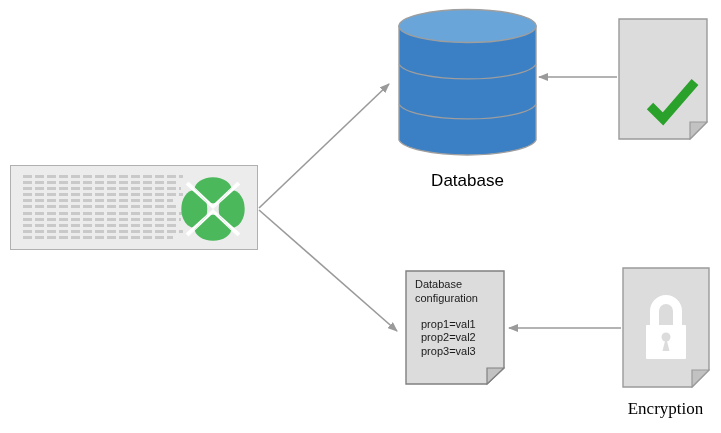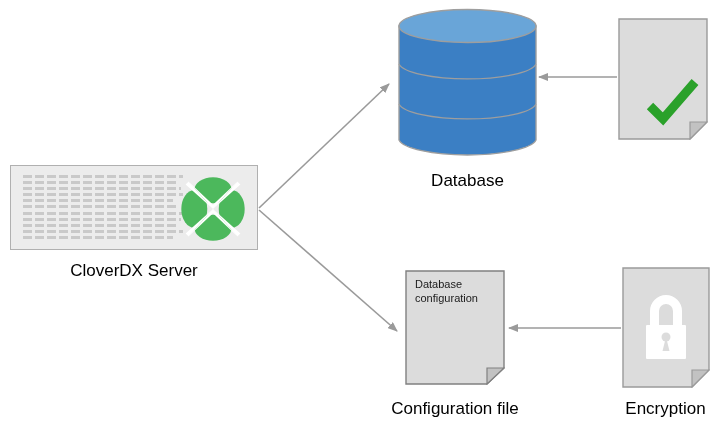--- a/index.html
+++ b/index.html
@@ -130,20 +130,21 @@
     position: absolute;
     left: 622px;
     top: 267px;
     width: 88px;
     height: 121px;
   }
   #encryption-label {
     left: 610px;
     top: 400px;
     width: 111px;
+    font-family: Liberation Serif, serif;
   }
 
   
   #connectors {
     position: absolute;
     left: 0;
     top: 0;
     width: 721px;
     height: 433px;
     pointer-events: none;
@@ -193,21 +194,20 @@
       </g>
       <g fill="#ffffff">
         <polygon points="50,50 16,12 12,16"></polygon>
         <polygon points="50,50 84,12 88,16"></polygon>
         <polygon points="50,50 16,88 12,84"></polygon>
         <polygon points="50,50 84,88 88,84"></polygon>
         <path d="M50,50 L14,10 L50,44 L86,10 L50,50 L86,90 L50,56 L14,90 Z"></path>
       </g>
     </svg>
   </div>
-  <div class="node-label" id="server-label">CloverDX Server</div>
 
   <svg id="database-shape" viewBox="0 0 139 150" xmlns="http://www.w3.org/2000/svg">
     <path d="M1,18 L1,132 A69,17 0 0 0 138,132 L138,18 Z" fill="#3b7fc4" stroke="#9e9e9e" stroke-width="1.4"></path>
     <ellipse cx="69.5" cy="18" rx="68.5" ry="16.5" fill="#69a5d8" stroke="#9e9e9e" stroke-width="1.4"></ellipse>
     <path d="M1,56 A69,17 0 0 0 138,56" fill="none" stroke="#9e9e9e" stroke-width="1.3"></path>
     <path d="M1,96 A69,17 0 0 0 138,96" fill="none" stroke="#9e9e9e" stroke-width="1.3"></path>
   </svg>
   <div class="node-label" id="database-label">Database</div>
 
   <svg id="license-shape" viewBox="0 0 90 122" xmlns="http://www.w3.org/2000/svg">
@@ -217,23 +217,27 @@
   </svg>
 
   <div id="config-shape">
     <svg viewBox="0 0 100 115" width="100" height="115" xmlns="http://www.w3.org/2000/svg" style="position:absolute;left:0;top:0;">
       <path d="M1,1 L99,1 L99,98 L82,114 L1,114 Z" fill="#dcdcdc" stroke="#808080" stroke-width="1.4"></path>
       <path d="M99,98 L82,114 L82,98 Z" fill="#c2c2c2" stroke="#808080" stroke-width="1.2"></path>
     </svg>
     <div id="config-text">
       <div>Database</div>
       <div>configuration</div>
+      <div id="config-props">
+        <div>prop1=val1</div>
+        <div>prop2=val2</div>
+        <div>prop3=val3</div>
+      </div>
     </div>
   </div>
-  <div class="node-label" id="config-label">Configuration file</div>
 
   <svg id="encryption-shape" viewBox="0 0 88 121" xmlns="http://www.w3.org/2000/svg">
     <path d="M1,1 L87,1 L87,103 L70,120 L1,120 Z" fill="#dcdcdc" stroke="#9a9a9a" stroke-width="1.4"></path>
     <path d="M87,103 L70,120 L70,103 Z" fill="#c2c2c2" stroke="#9a9a9a" stroke-width="1.2"></path>
     <g fill="#ffffff">
       <path d="M28,58 L28,44 A16,16 0 0 1 60,44 L60,58 L51,58 L51,44
                A7,7 0 0 0 37,44 L37,58 Z"></path>
       <rect x="24" y="58" width="40" height="34" rx="1"></rect>
     </g>
     <g fill="#dcdcdc">

